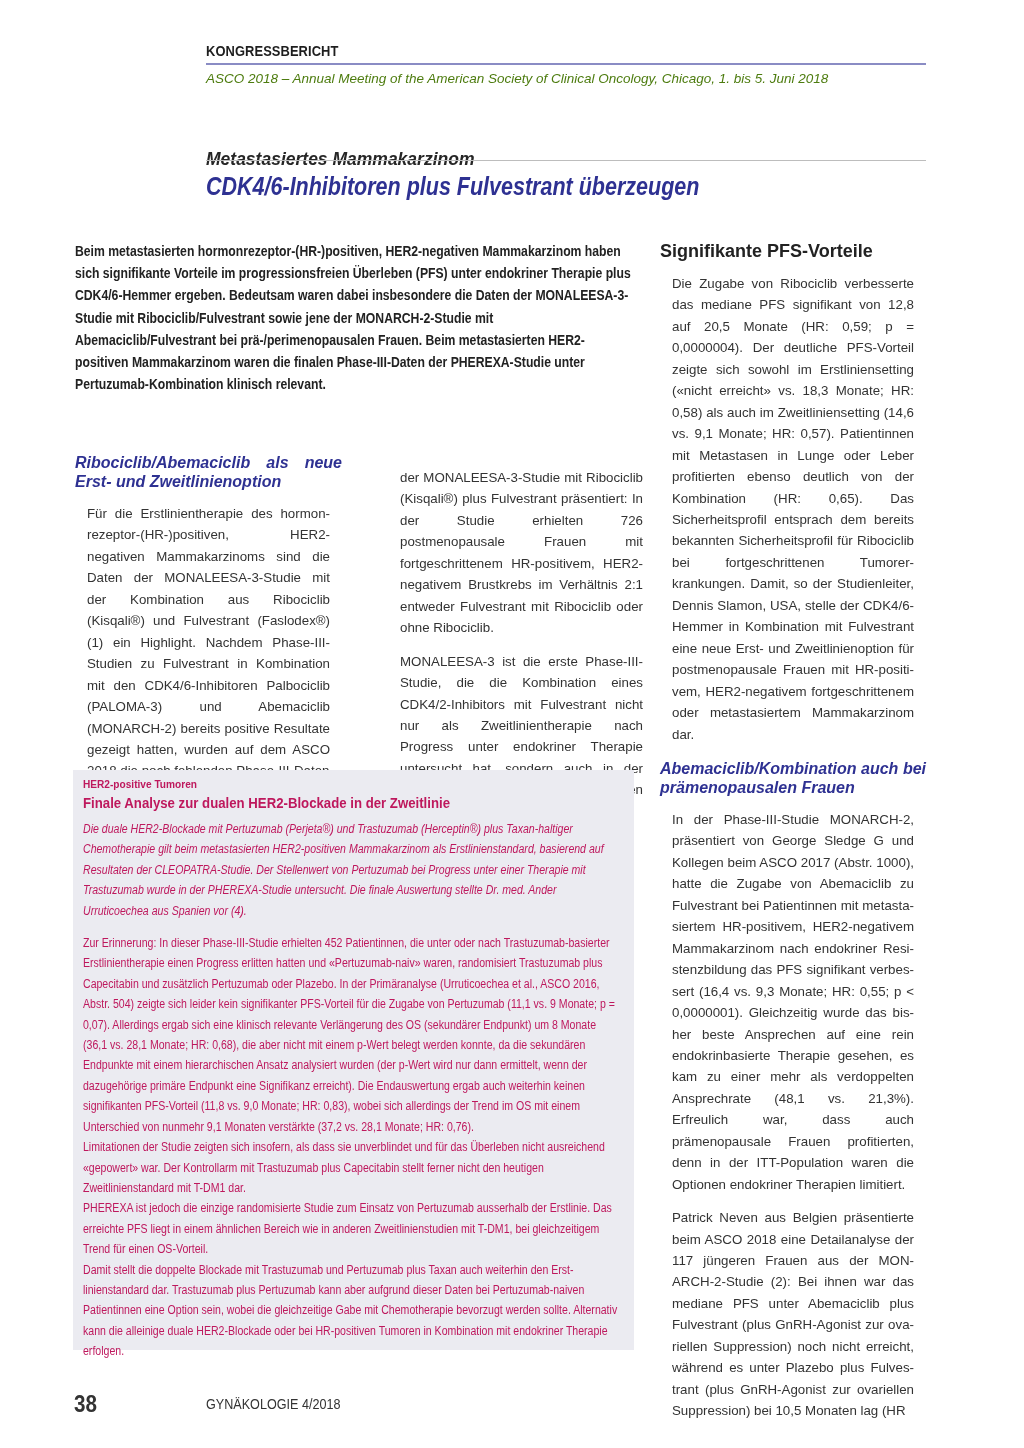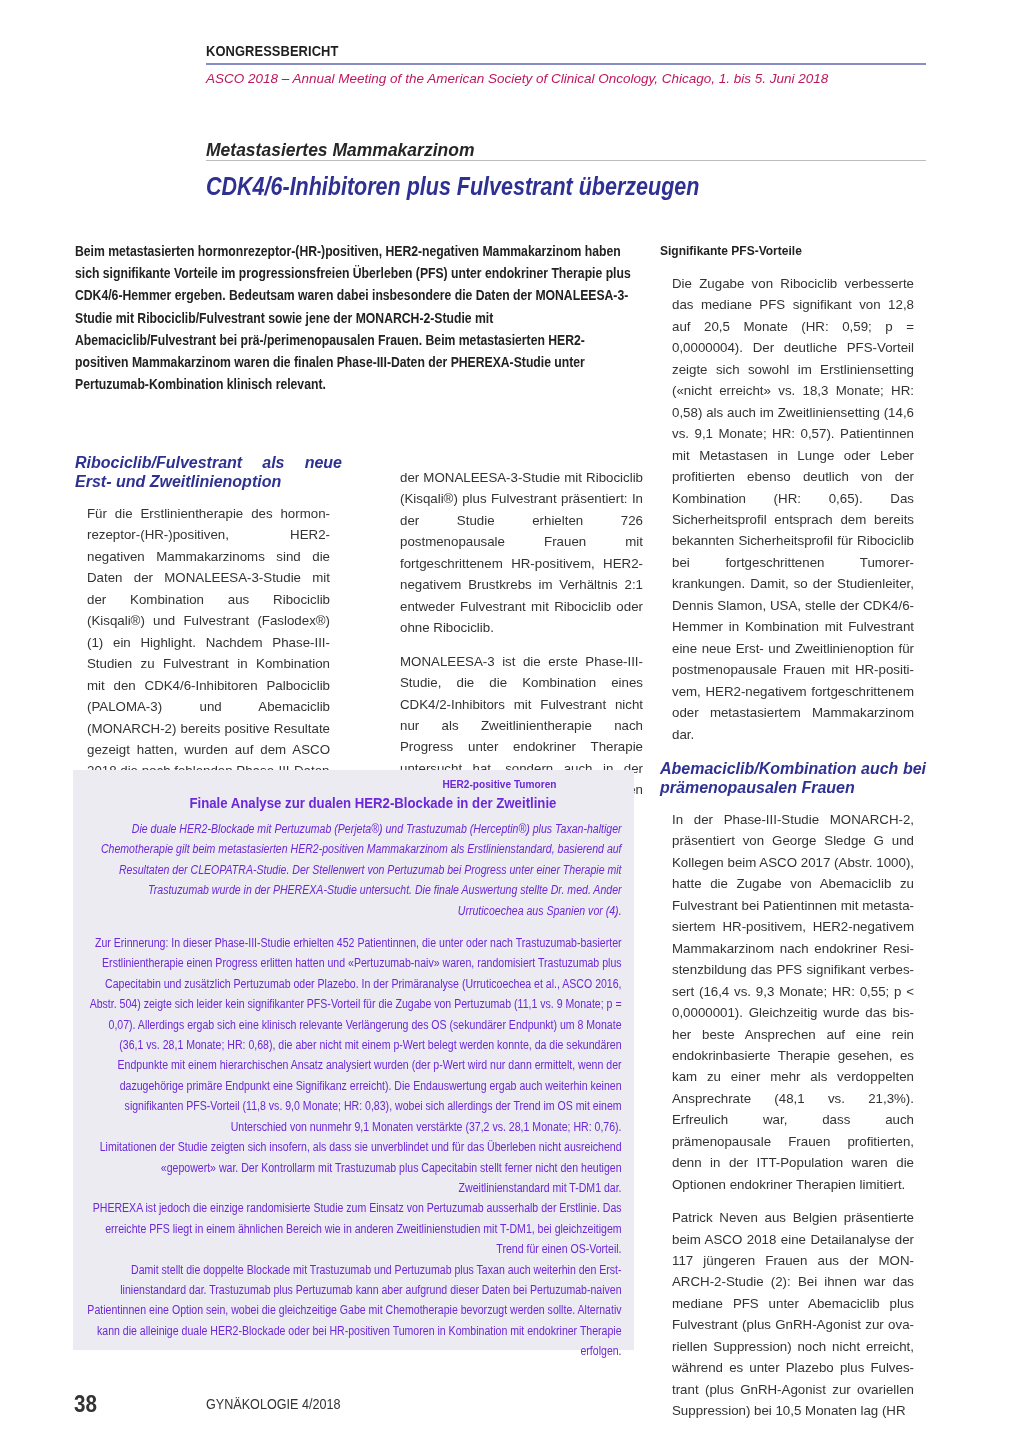--- a/index.html
+++ b/index.html
@@ -1,33 +1,33 @@
 <!DOCTYPE html>
 <html><head>
 <meta charset="utf-8">
 <style>
   html, body { margin:0; padding:0; background:#ffffff; }
   body { width:1024px; height:1448px; position:relative; overflow:hidden; color:#2b2b2b; font-family:"Liberation Sans", sans-serif; }
   .abs { position:absolute; }
   .kongress { left:206px; top:42px; font-family:"Liberation Sans", sans-serif; font-size:15px; font-weight:bold; letter-spacing:0.1px; color:#1e1e1e; transform:scaleX(0.86); transform-origin:left; }
   .rule-top { left:206px; top:63px; width:720px; height:2px; background:#8a8cc4; }
-  .asco { left:206px; top:71px; font-size:13.5px; font-style:italic; color:#be185d; }
-  .topic { left:206px; top:140px; font-size:17.5px; font-style:italic; font-weight:bold; color:#262626; }
+  .asco { left:206px; top:71px; font-size:13.5px; font-style:italic; color:#4d7c0f; }
+  .topic { left:206px; top:149px; font-size:17.5px; font-style:italic; font-weight:bold; color:#262626; }
   .rule-mid { left:206px; top:160px; width:720px; height:1px; background:#bdbdbd; }
   .title { left:206px; top:172px; font-size:25px; font-style:italic; font-weight:bold; color:#2e3192; transform:scaleX(0.86); transform-origin:left; white-space:nowrap; }
   .lead { left:75px; top:240px; width:650px; font-size:14.2px; font-weight:bold; line-height:22.2px; color:#222; transform:scaleX(0.86); transform-origin:left; }
   .col { font-size:13.3px; line-height:21.45px; color:#333; text-align:justify; hyphens:manual; }
   .col p { margin:12px; }
   .h2 { font-size:16px; font-style:italic; font-weight:bold; color:#2e3192; line-height:19px; margin:0 0 2px 0; }
-  .h3 { font-size:12px; font-weight:bold; color:#222; line-height:20px; }
+  .h3 { font-size:18px; font-weight:bold; color:#222; line-height:20px; }
   .col1 { left:75px; top:453px; width:267px; }
   .col2 { left:388px; top:455px; width:267px; }
   .col3 { left:660px; top:241px; width:266px; }
   .box { left:73px; top:770px; width:561px; height:580px; background:#ebebf1; }
-  .box-inner { position:absolute; left:10px; top:8px; width:538px; font-family:"Liberation Sans", sans-serif; color:#6d28d9;text-align:right; }
+  .box-inner { position:absolute; left:10px; top:8px; width:538px; font-family:"Liberation Sans", sans-serif; color:#be185d; }
   .box-kicker { font-size:11.5px; font-weight:bold; transform:scaleX(0.88); transform-origin:left; white-space:nowrap; }
   .box-title { font-size:15px; font-weight:bold; margin-top:4px; transform:scaleX(0.88); transform-origin:left; white-space:nowrap; }
   .box-intro { font-size:12px; font-style:italic; line-height:20.4px; margin-top:8px; width:612px; transform:scaleX(0.88); transform-origin:left; }
   .box-body { font-size:12px; line-height:20.4px; margin-top:12px; width:612px; transform:scaleX(0.88); transform-origin:left; }
   .box-body p { margin:0; }
   .pagenum { left:74px; top:1390px; font-size:24px; font-weight:bold; color:#333; transform:scaleX(0.86); transform-origin:left; }
   .journal { left:206px; top:1396px; font-size:14px; color:#333; transform:scaleX(0.9); transform-origin:left; }
 </style>
 </head>
 <body>
@@ -36,21 +36,21 @@
 <div class="abs rule-top"></div>
 <div class="abs asco">ASCO 2018 – Annual Meeting of the American Society of Clinical Oncology, Chicago, 1. bis 5. Juni 2018</div>
 
 <div class="abs topic">Metastasiertes Mammakarzinom</div>
 <div class="abs rule-mid"></div>
 <div class="abs title">CDK4/6-Inhibitoren plus Fulvestrant überzeugen</div>
 
 <div class="abs lead">Beim metastasierten hormonrezeptor-(HR-)positiven, HER2-negativen Mammakarzinom haben sich signifikante Vorteile im progressionsfreien Überleben (PFS) unter endokriner Therapie plus CDK4/6-Hemmer ergeben. Bedeutsam waren dabei insbesondere die Daten der MONALEESA-3-Studie mit Ribociclib/Fulvestrant sowie jene der MONARCH-2-Studie mit Abemaciclib/Fulvestrant bei prä-/perimenopausalen Frauen. Beim metastasierten HER2-positiven Mammakarzinom waren die finalen Phase-III-Daten der PHEREXA-Studie unter Pertuzumab-Kombination klinisch relevant.</div>
 
 <div class="abs col col1">
-  <div class="h2">Ribociclib/Fulvestrant als neue Erst- und Zweitlinienoption</div>
+  <div class="h2">Ribociclib/Abemaciclib als neue Erst- und Zweitlinienoption</div>
   <p>Für die Erstlinientherapie des hormon­rezeptor-(HR-)positiven, HER2-negativen Mammakarzinoms sind die Daten der MONALEESA-3-Studie mit der Kombi­nation aus Ribociclib (Kisqali®) und Fulves­trant (Faslodex®) (1) ein Highlight. Nach­dem Phase-III-Studien zu Fulvestrant in Kombination mit den CDK4/6-Inhibitoren Palbociclib (PALOMA-3) und Abemaciclib (MONARCH-2) bereits positive Resultate gezeigt hatten, wurden auf dem ASCO 2018 die noch fehlenden Phase-III-Daten</p>
 </div>
 
 <div class="abs col col2">
   <p>der MONALEESA-3-Studie mit Ribociclib (Kisqali®) plus Fulvestrant präsentiert: In der Studie erhielten 726 postmenopausa­le Frauen mit fortgeschrittenem HR-posi­tivem, HER2-negativem Brustkrebs im Verhältnis 2:1 entweder Fulvestrant mit Ri­bociclib oder ohne Ribociclib.</p>
   <p>MONALEESA-3 ist die erste Phase-III-Studie, die die Kombination eines CDK4/2-Inhibitors mit Fulvestrant nicht nur als Zweitlinientherapie nach Progress unter endokriner Therapie untersucht hat, sondern auch in der Erstlinie bei de­novo-metastasierten Patientinnen.</p>
 </div>
 
 <div class="abs col col3">
   <div class="h3">Signifikante PFS-Vorteile</div>

